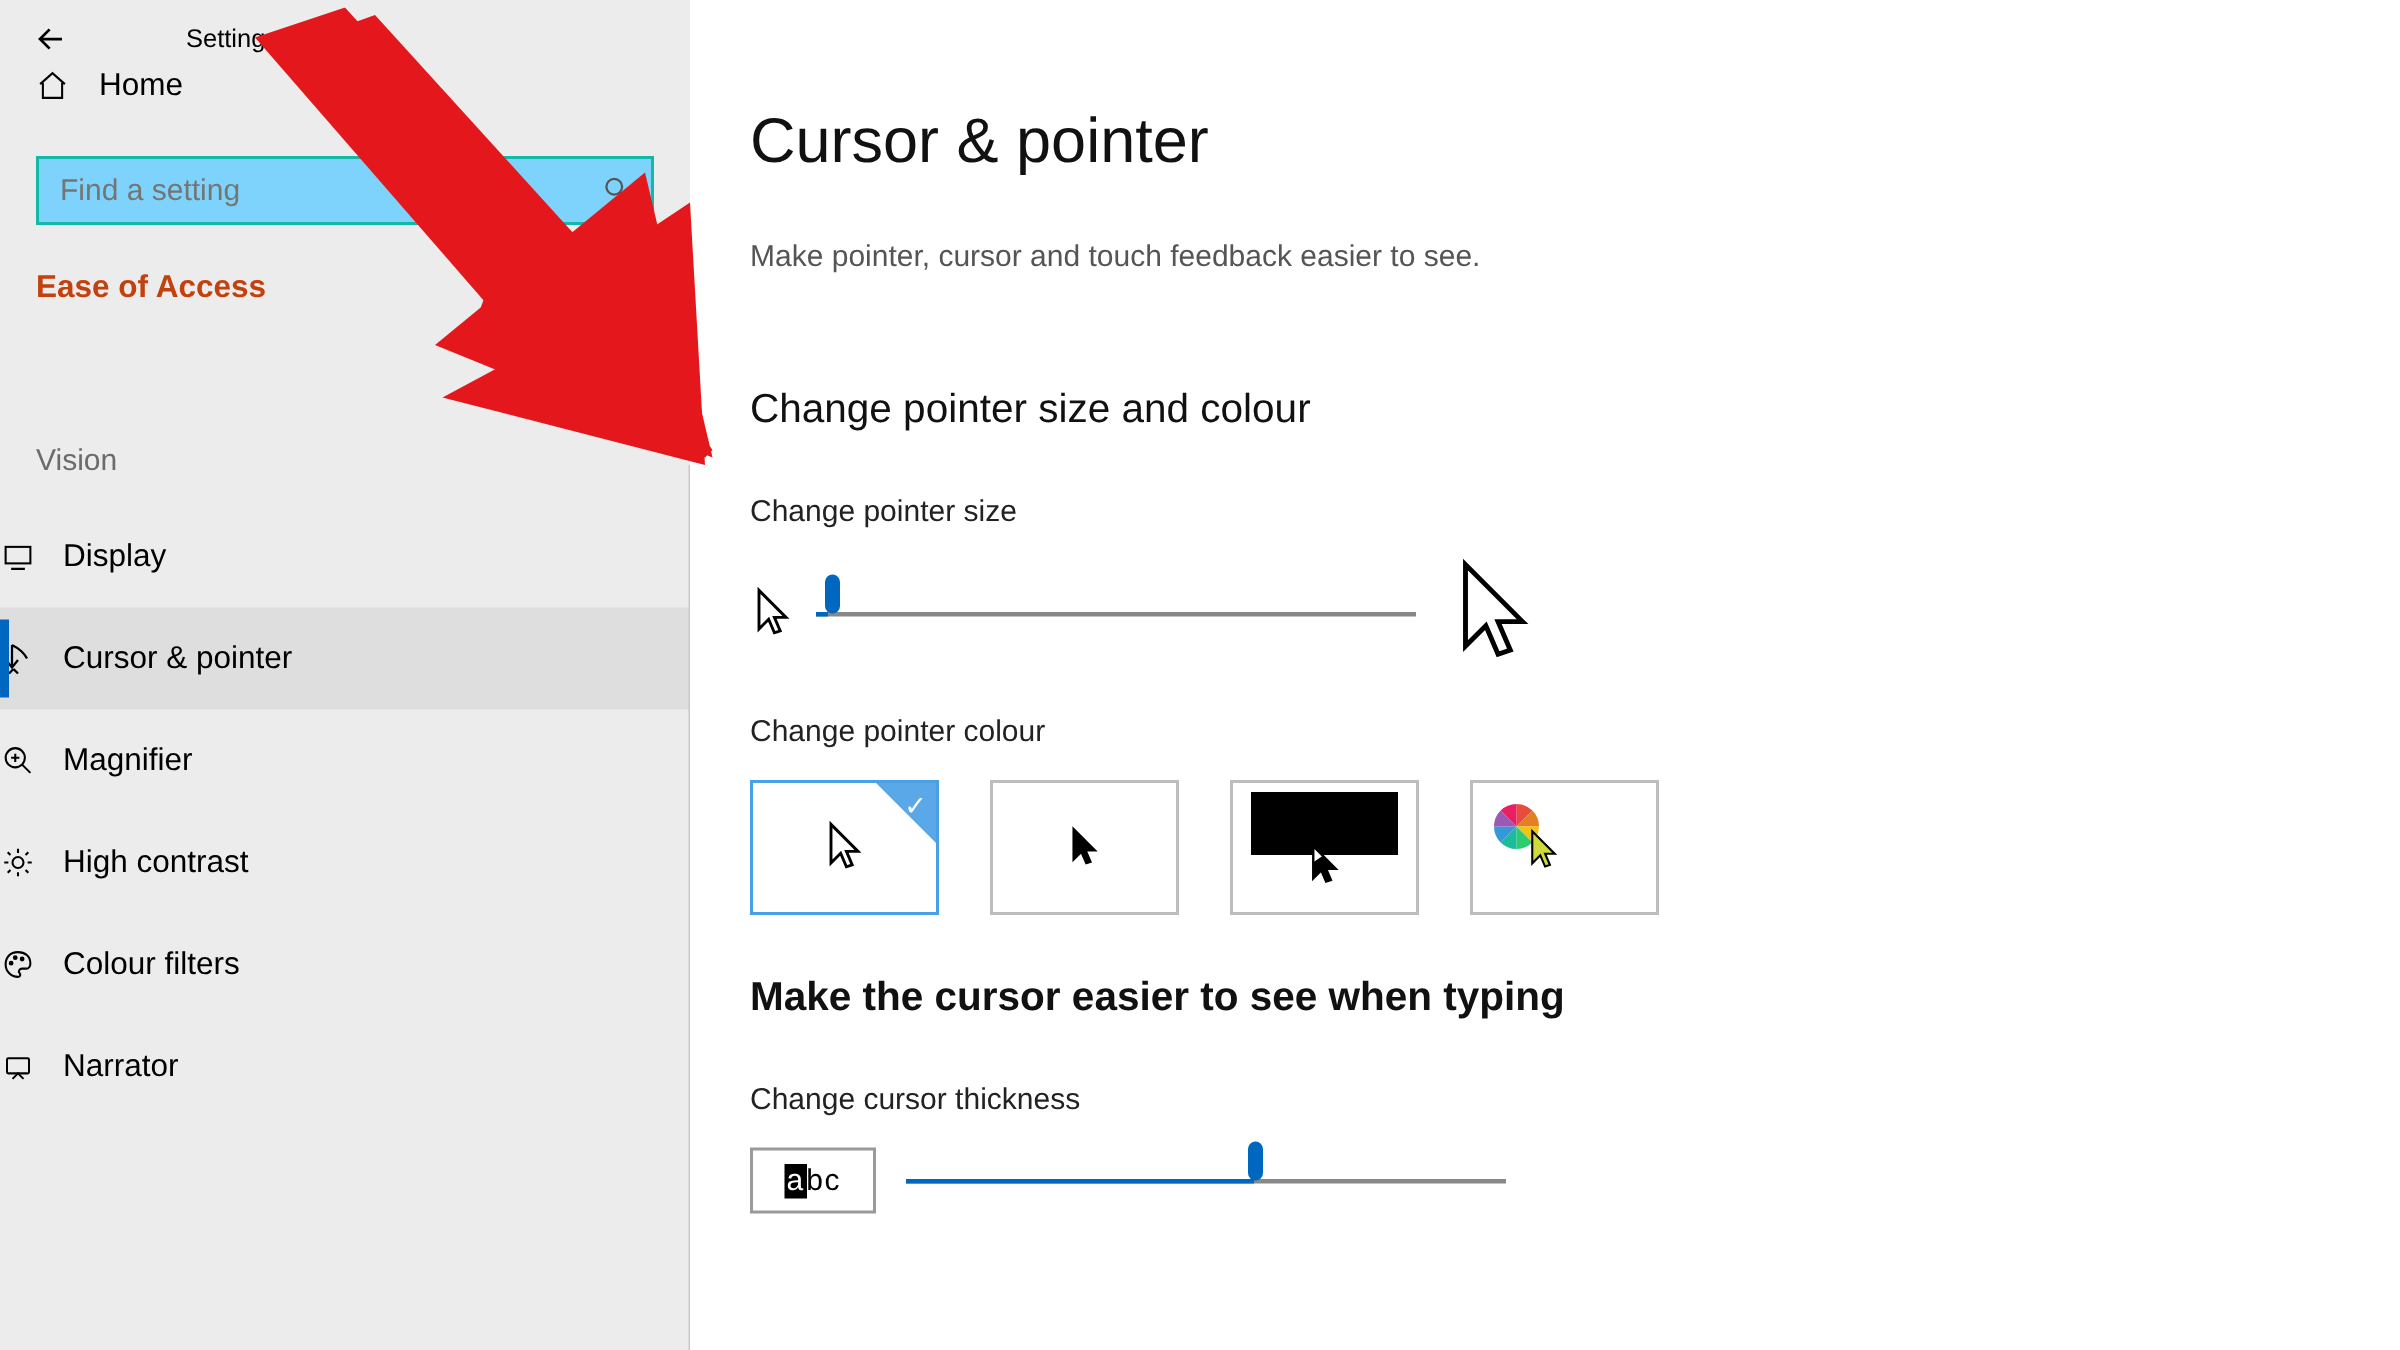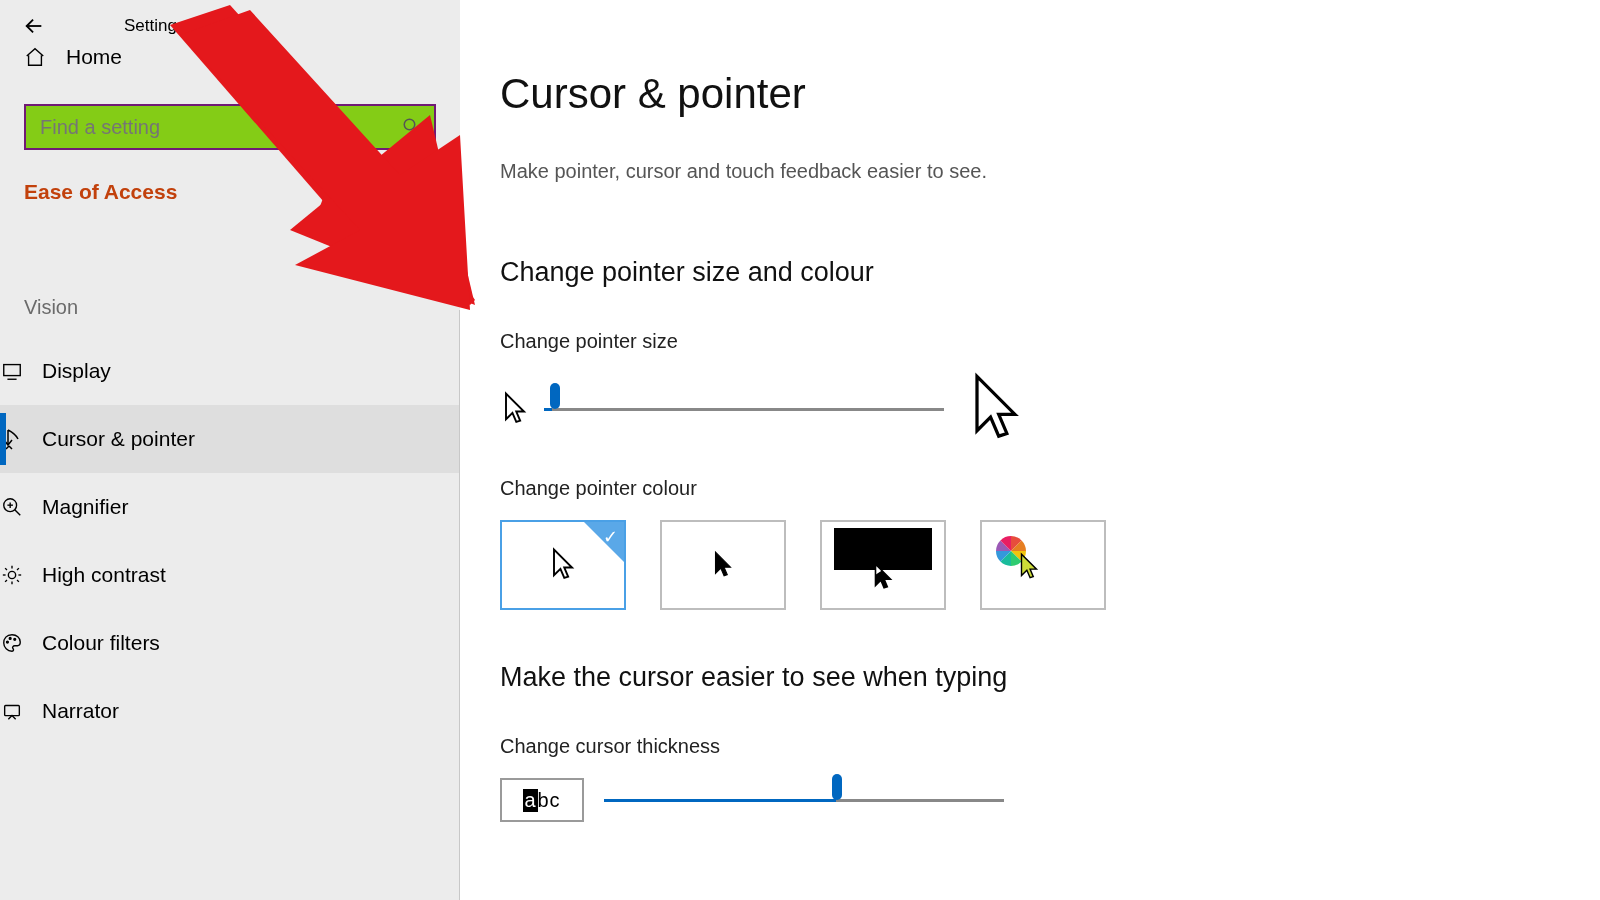--- a/index.html
+++ b/index.html
@@ -7,21 +7,21 @@
   .app { display: flex; width: 100%; height: 100%; }
 
   
   .sidebar { width: 460px; height: 100%; background: #ececec; position: relative; }
   .top-row { display: flex; align-items: center; padding: 12px 20px 0 20px; height: 40px; gap: 40px; }
   .back-btn { width: 28px; height: 28px; display: flex; align-items: center; justify-content: center; }
   .top-title { font-size: 17px; margin-left: 36px; color: #000; }
   .home-row { display: flex; align-items: center; padding-left: 24px; height: 34px; }
   .home-icon { width: 22px; height: 22px; display: flex; align-items: center; justify-content: center; }
   .home-label { font-size: 21px; margin-left: 20px; }
-  .search-box { margin: 30px 24px 0 24px; height: 46px; border: 2px solid #701a75; background: #84cc16; display: flex; align-items: center; position: relative; }
+  .search-box { margin: 30px 24px 0 24px; height: 46px; border: 2px solid #14b8a6; background: #7dd3fc; display: flex; align-items: center; position: relative; }
   .search-input { flex: 1; border: none; background: transparent; font-size: 20px; padding: 0 14px; color: #555; outline: none; }
   .search-icon { position: absolute; right: 12px; top: 50%; transform: translateY(-50%); width: 20px; height: 20px; }
   .category-label { font-size: 21px; font-weight: 600; margin: 30px 0 0 24px; color: #c2410c; }
   .section-muted { font-size: 20px; color: #6b6b6b; margin: 92px 0 18px 24px; }
 
   .nav-item { display: flex; align-items: center; height: 68px; cursor: pointer; position: relative; }
   .nav-item .icon-wrap { width: 24px; height: 24px; display: flex; align-items: center; justify-content: center; }
   .nav-item .label { font-size: 21px; margin-left: 18px; color: #000; }
   .nav-item.active { background: #dedede; }
   .nav-item.active::before { content: ""; position: absolute; left: 0; top: 8px; bottom: 8px; width: 6px; background: #0067c0; }
@@ -244,21 +244,21 @@
               <path d="M0 0 L-10.6 -10.6 A15 15 0 0 1 0 -15 Z" fill="#e91e63"></path>
             </g>
           </svg>
         </span>
         <svg width="22" height="30" viewBox="0 0 20 28" style="position:absolute; left:36px; top:30px;" fill="#cddc39" stroke="#000" stroke-width="1.3">
           <path d="M3 2 L3 22 L8 17 L11 24 L14 23 L11 16 L17 16 Z"></path>
         </svg>
       </div>
     </div>
 
-    <div class="h2" style="margin-top:52px;">Make the cursor easier to see when typing</div>
+    <div class="h2" style="margin-top:39px;font-weight:bold;">Make the cursor easier to see when typing</div>
 
     <div class="label-sm">Change cursor thickness</div>
 
     <div class="thick-row">
       <div class="abc-box">
         <span style="display:inline-flex; align-items:center; letter-spacing:1px;">
           <span style="background:#000;color:#fff;padding:0 1px;">a</span>
             <span>bc</span>
         </span>
       </div>

